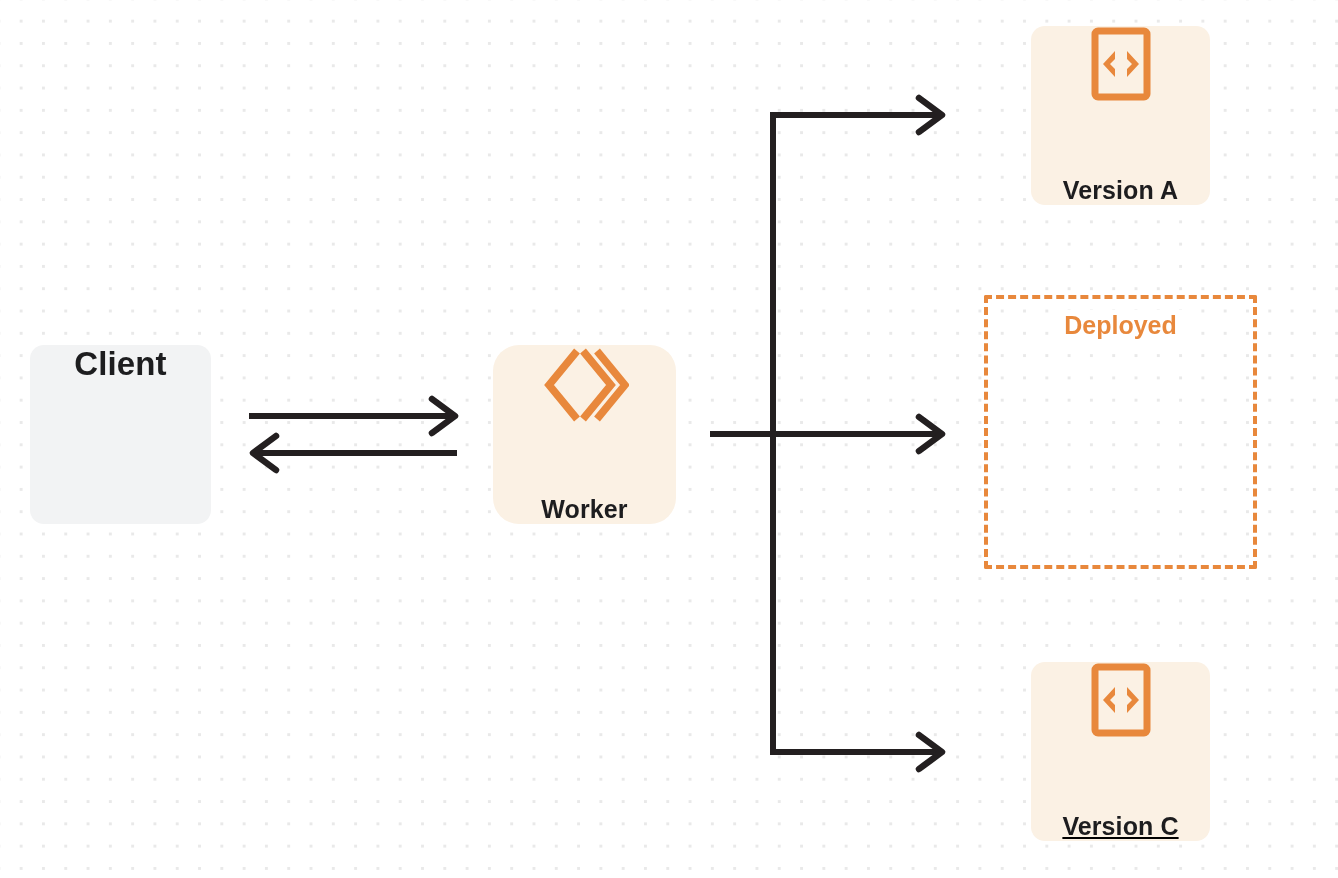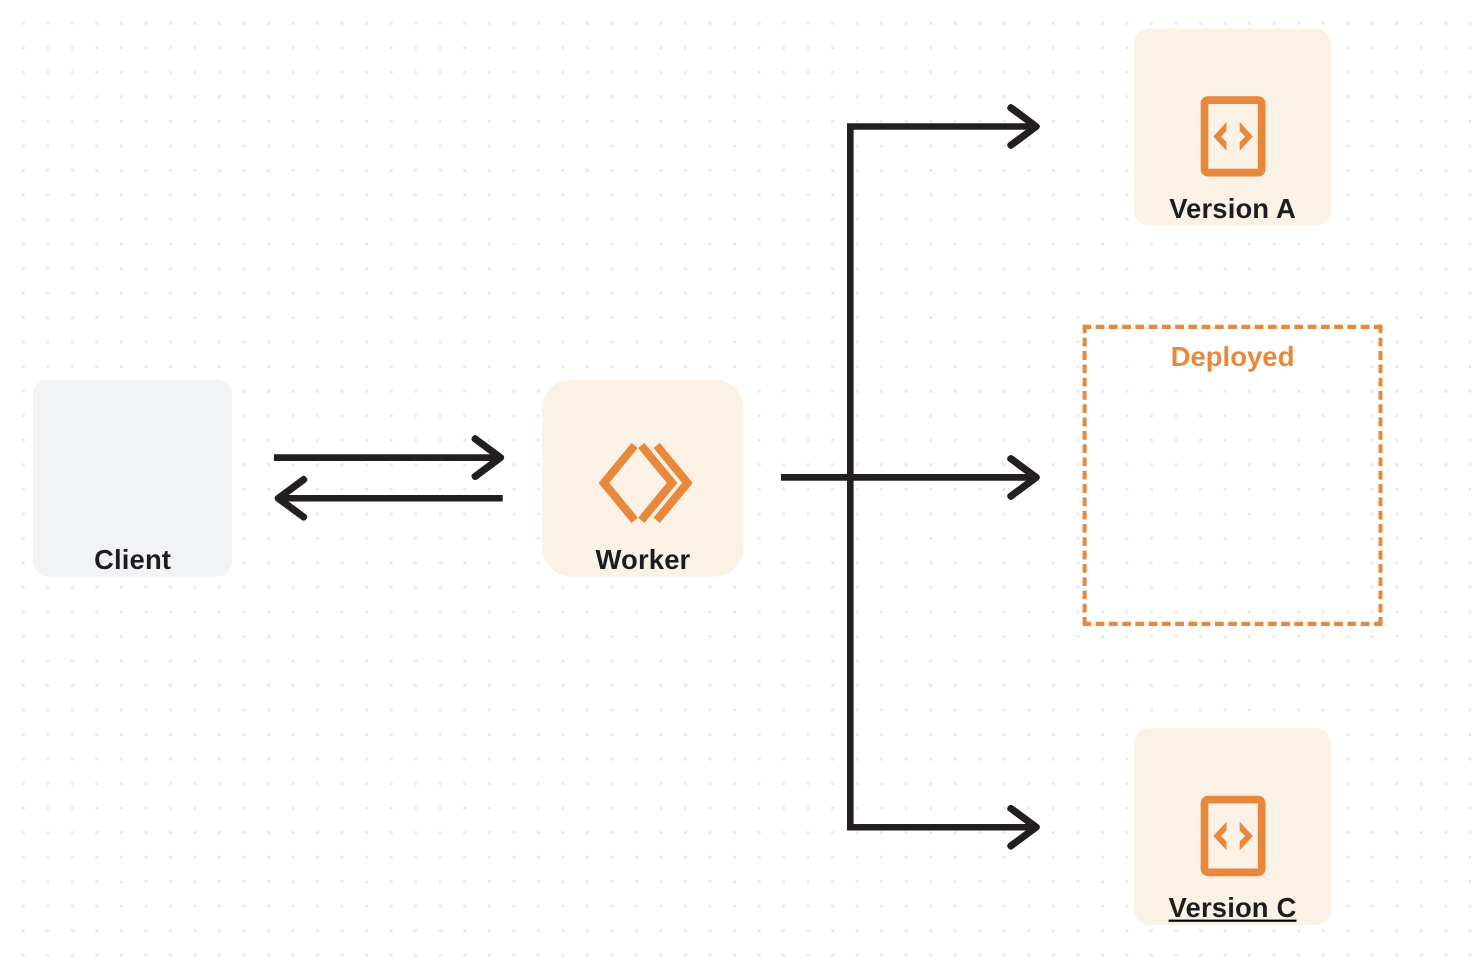--- a/index.html
+++ b/index.html
@@ -18,40 +18,40 @@
     overflow: hidden;
     font-family: "Liberation Sans", "DejaVu Sans", sans-serif;
   }
 
   
   .node {
     position: absolute;
     display: flex;
     flex-direction: column;
     align-items: center;
-    justify-content: flex-end;
+    justify-content: space-between;
     border-radius: 14px;
     box-sizing: border-box;
   }
   .node-label {
     font-weight: bold;
     color: #1d1d1f;
     letter-spacing: .1px;
     white-space: nowrap;
   }
 
   
   #client-node {
     left: 30px;
     top: 345px;
     width: 181px;
     height: 179px;
     background: #f2f3f4;
   }
-  #client-node .node-label { font-size: 25px; }
+  #client-node .node-label { font-size: 33px; }
 
   
   #worker-node {
     left: 493px;
     top: 345px;
     width: 183px;
     height: 179px;
     background: #fbf1e4;
     border-radius: 26px;
   }

